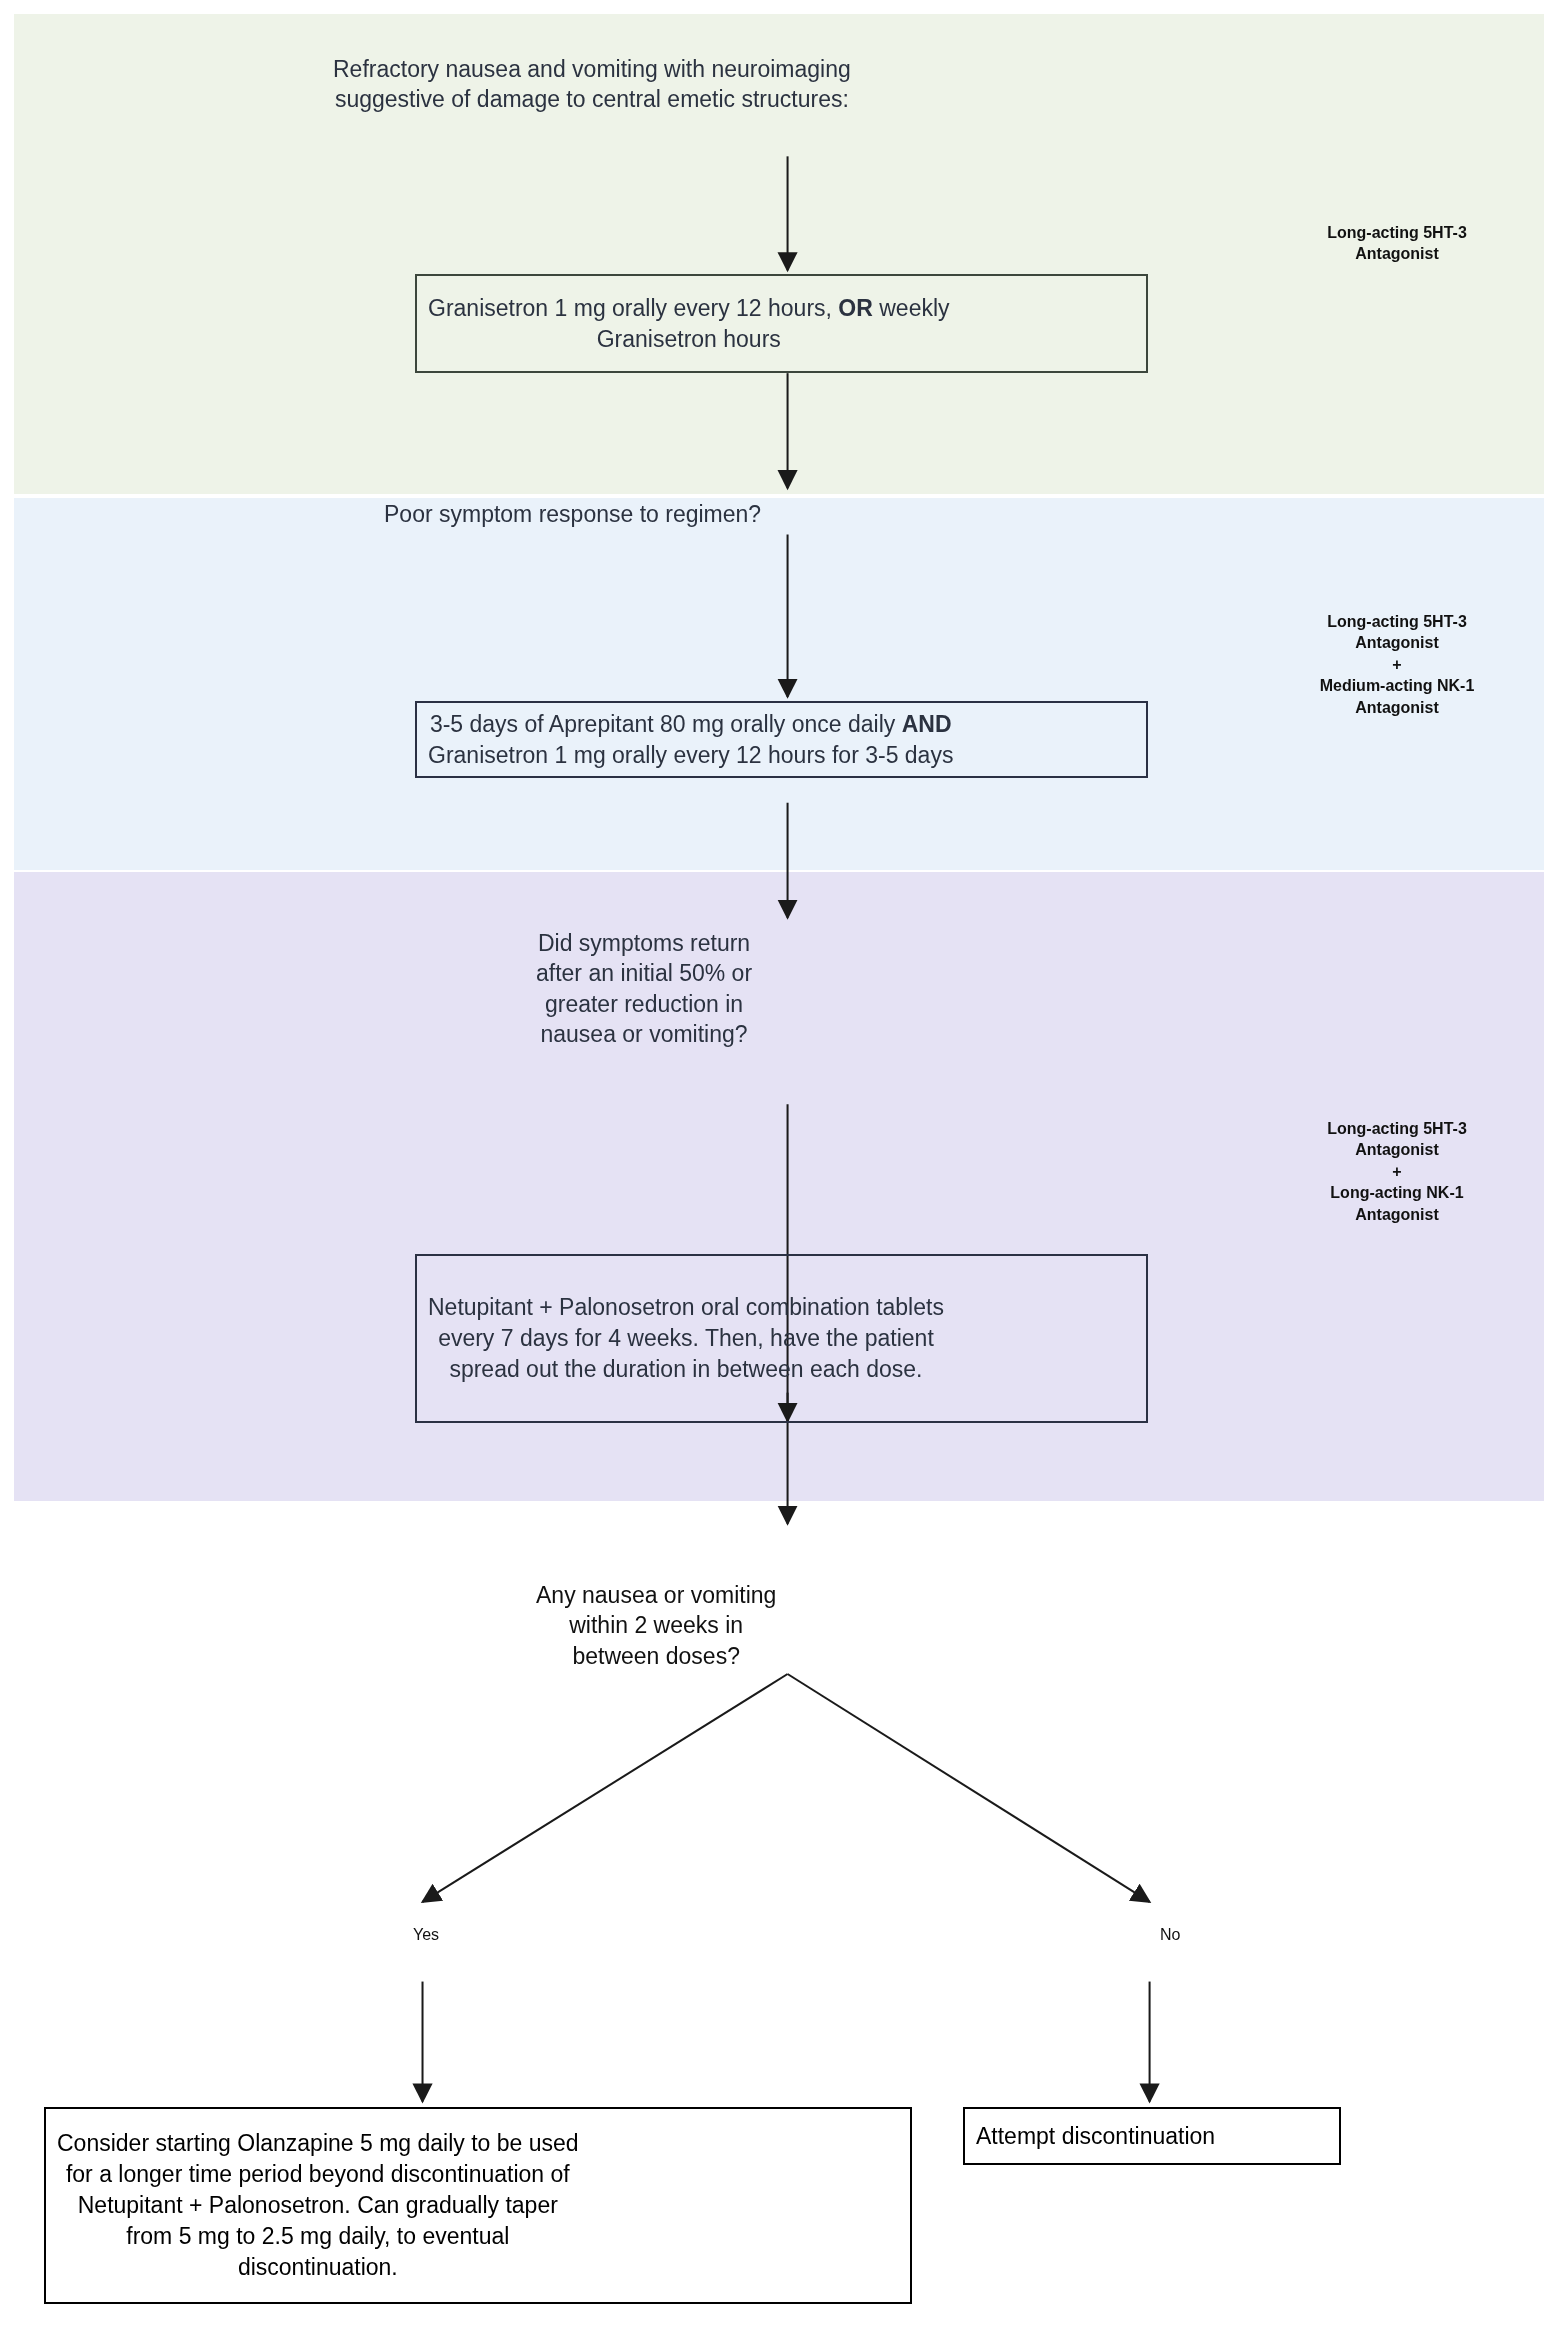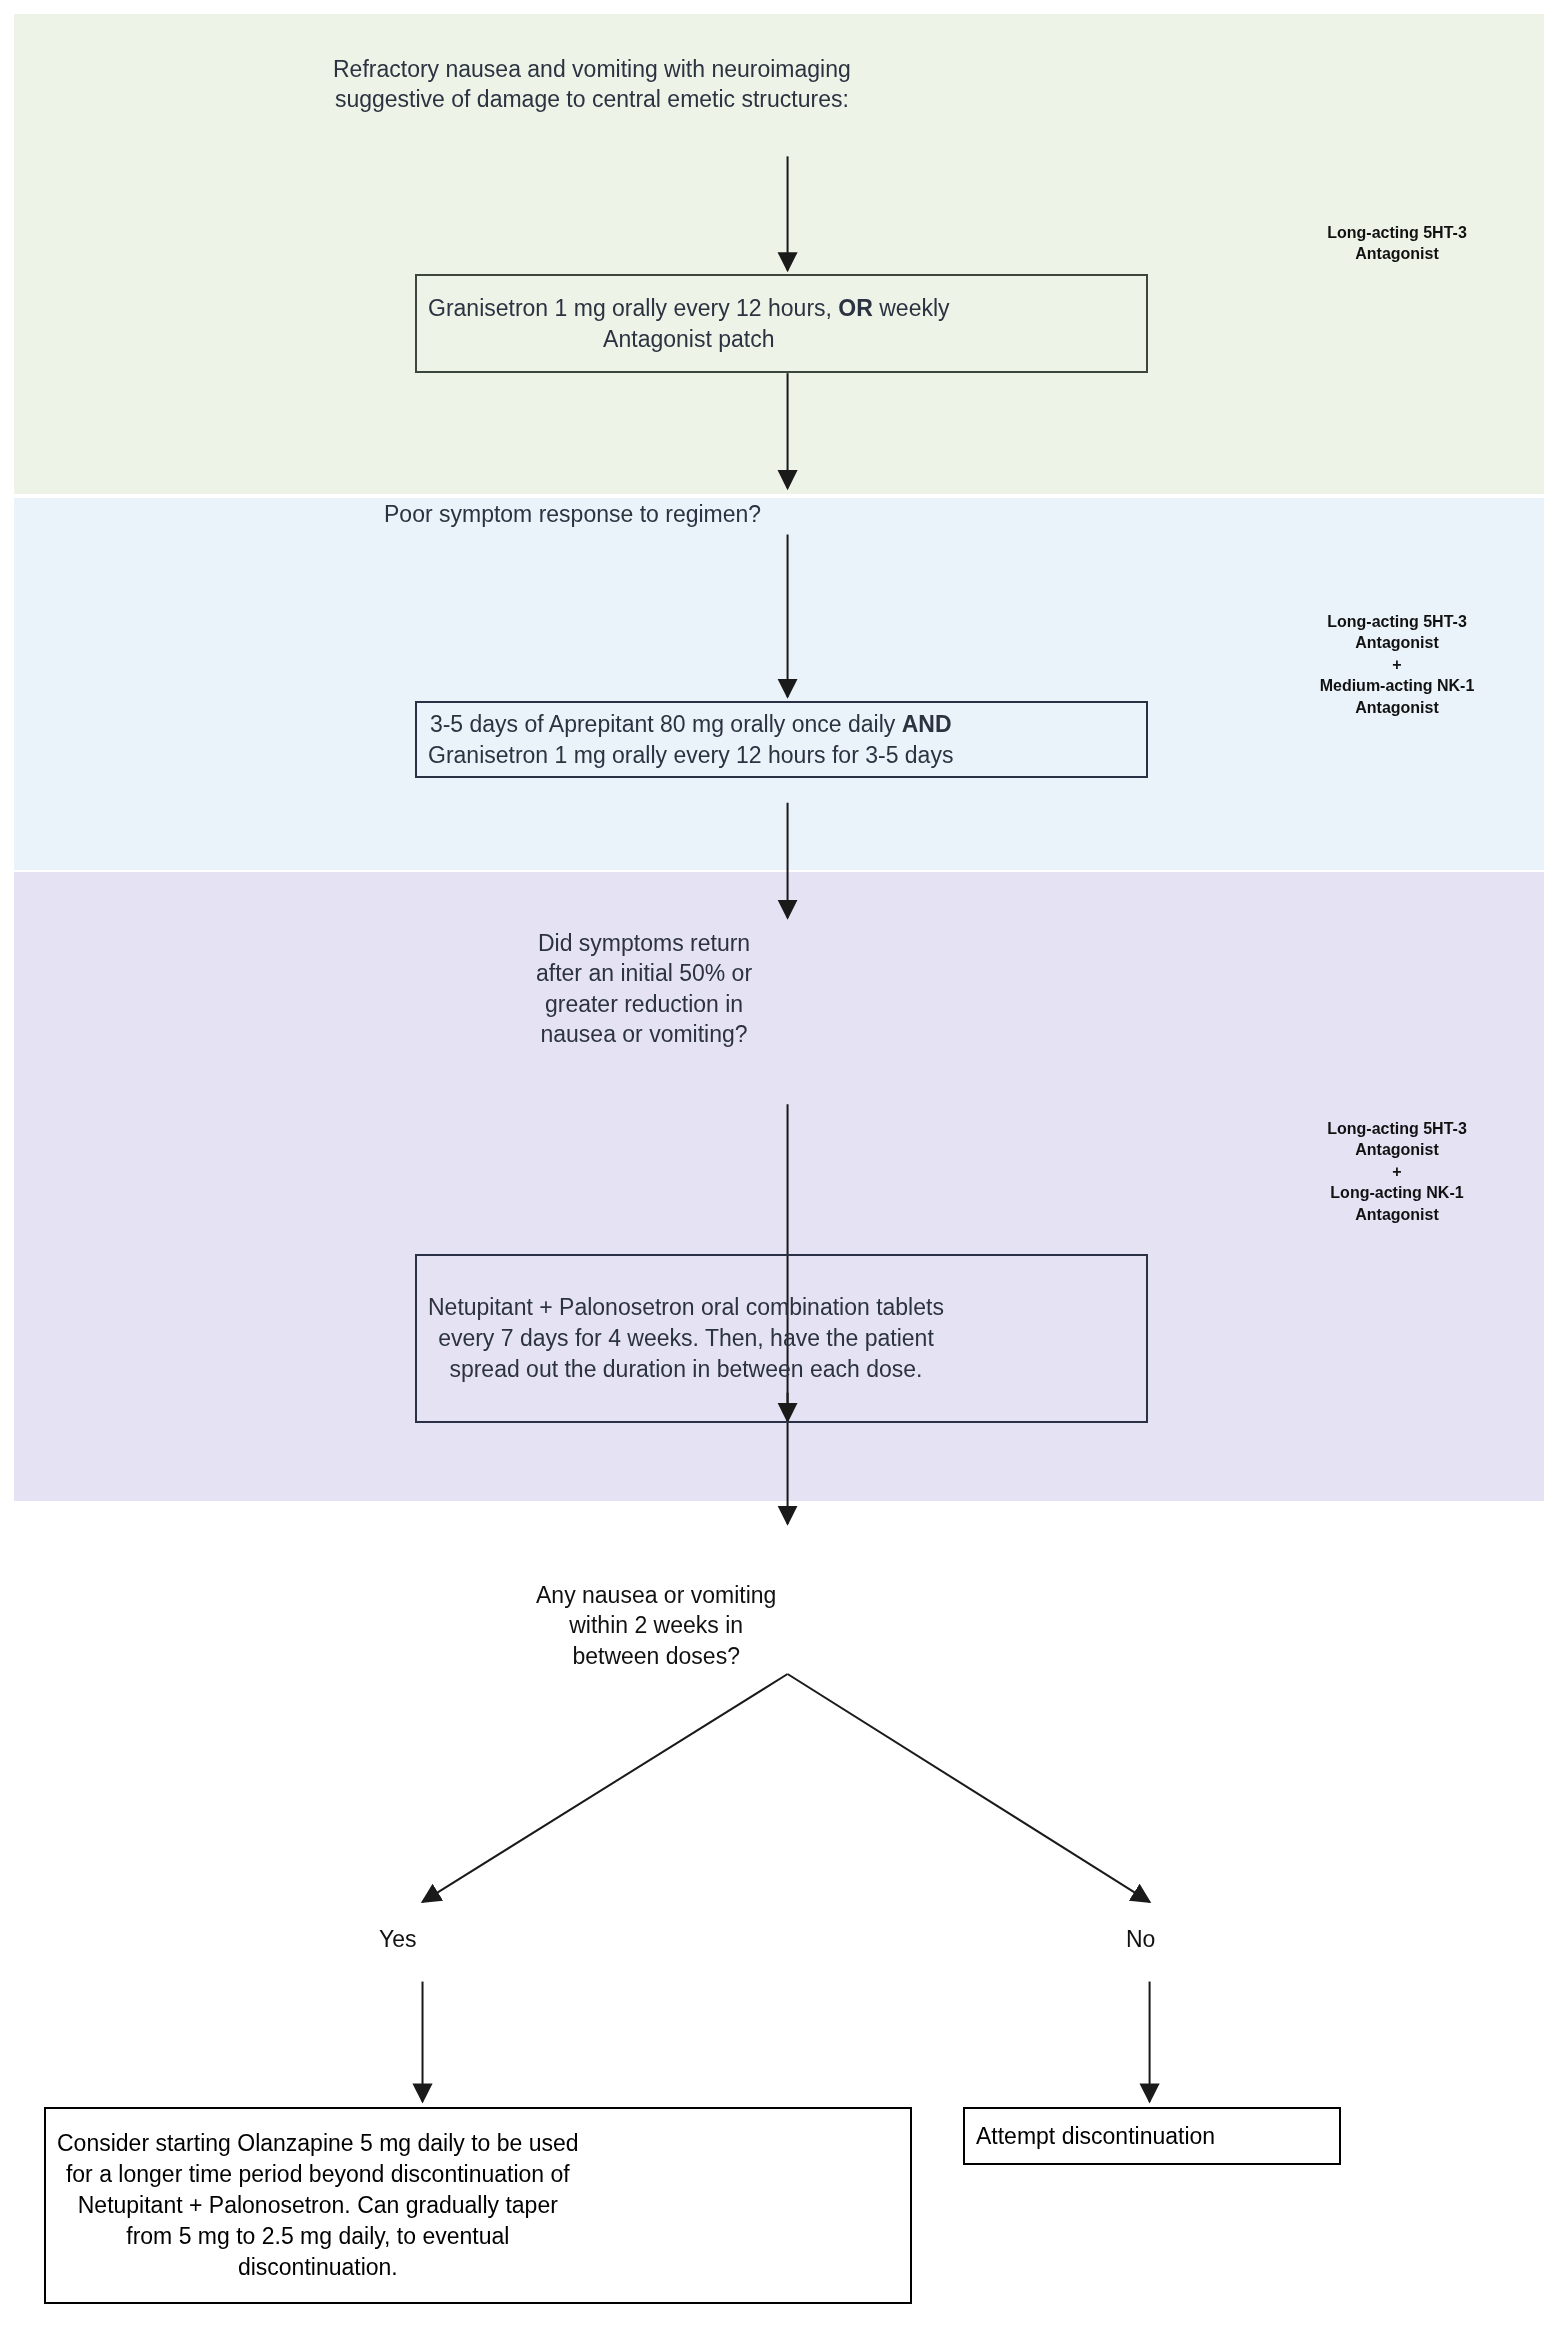--- a/index.html
+++ b/index.html
@@ -66,22 +66,23 @@
     font-weight: bold;
     line-height: 1.34;
     color: #111111;
     text-align: center;
     width: 282px;
     left: 1256px;
   }
 
   .branch-label {
     position: absolute;
-    font-size: 23px;
+    font-size: 16px;
     color: #111111;
+    margin-left: 34px;
   }
 
   #connectors {
     position: absolute;
     left: 0;
     top: 0;
     width: 1560px;
     height: 2330px;
     pointer-events: none;
   }
@@ -118,21 +119,21 @@
   <div class="node text-node" style="left:333px; top:54px; width:908px;">
     <div>
       <div>Refractory nausea and vomiting with neuroimaging</div>
       <div>suggestive of damage to central emetic structures:</div>
     </div>
   </div>
 
   <div class="node box-node" style="left:415px; top:274px; width:733px; height:99px;">
     <div>
       <div><span>Granisetron 1 mg orally every 12 hours, </span><b>OR</b><span> weekly</span></div>
-      <div>Antagonist patch</div>
+      <div>Granisetron hours</div>
     </div>
   </div>
 
   <div class="node text-node" style="left:384px; top:499px; width:807px;">
     <div>Poor symptom response to regimen?</div>
   </div>
 
   <div class="node box-node navy" style="left:415px; top:701px; width:733px; height:77px;">
     <div>
       <div><span>3-5 days of Aprepitant 80 mg orally once daily </span><b>AND</b></div>

